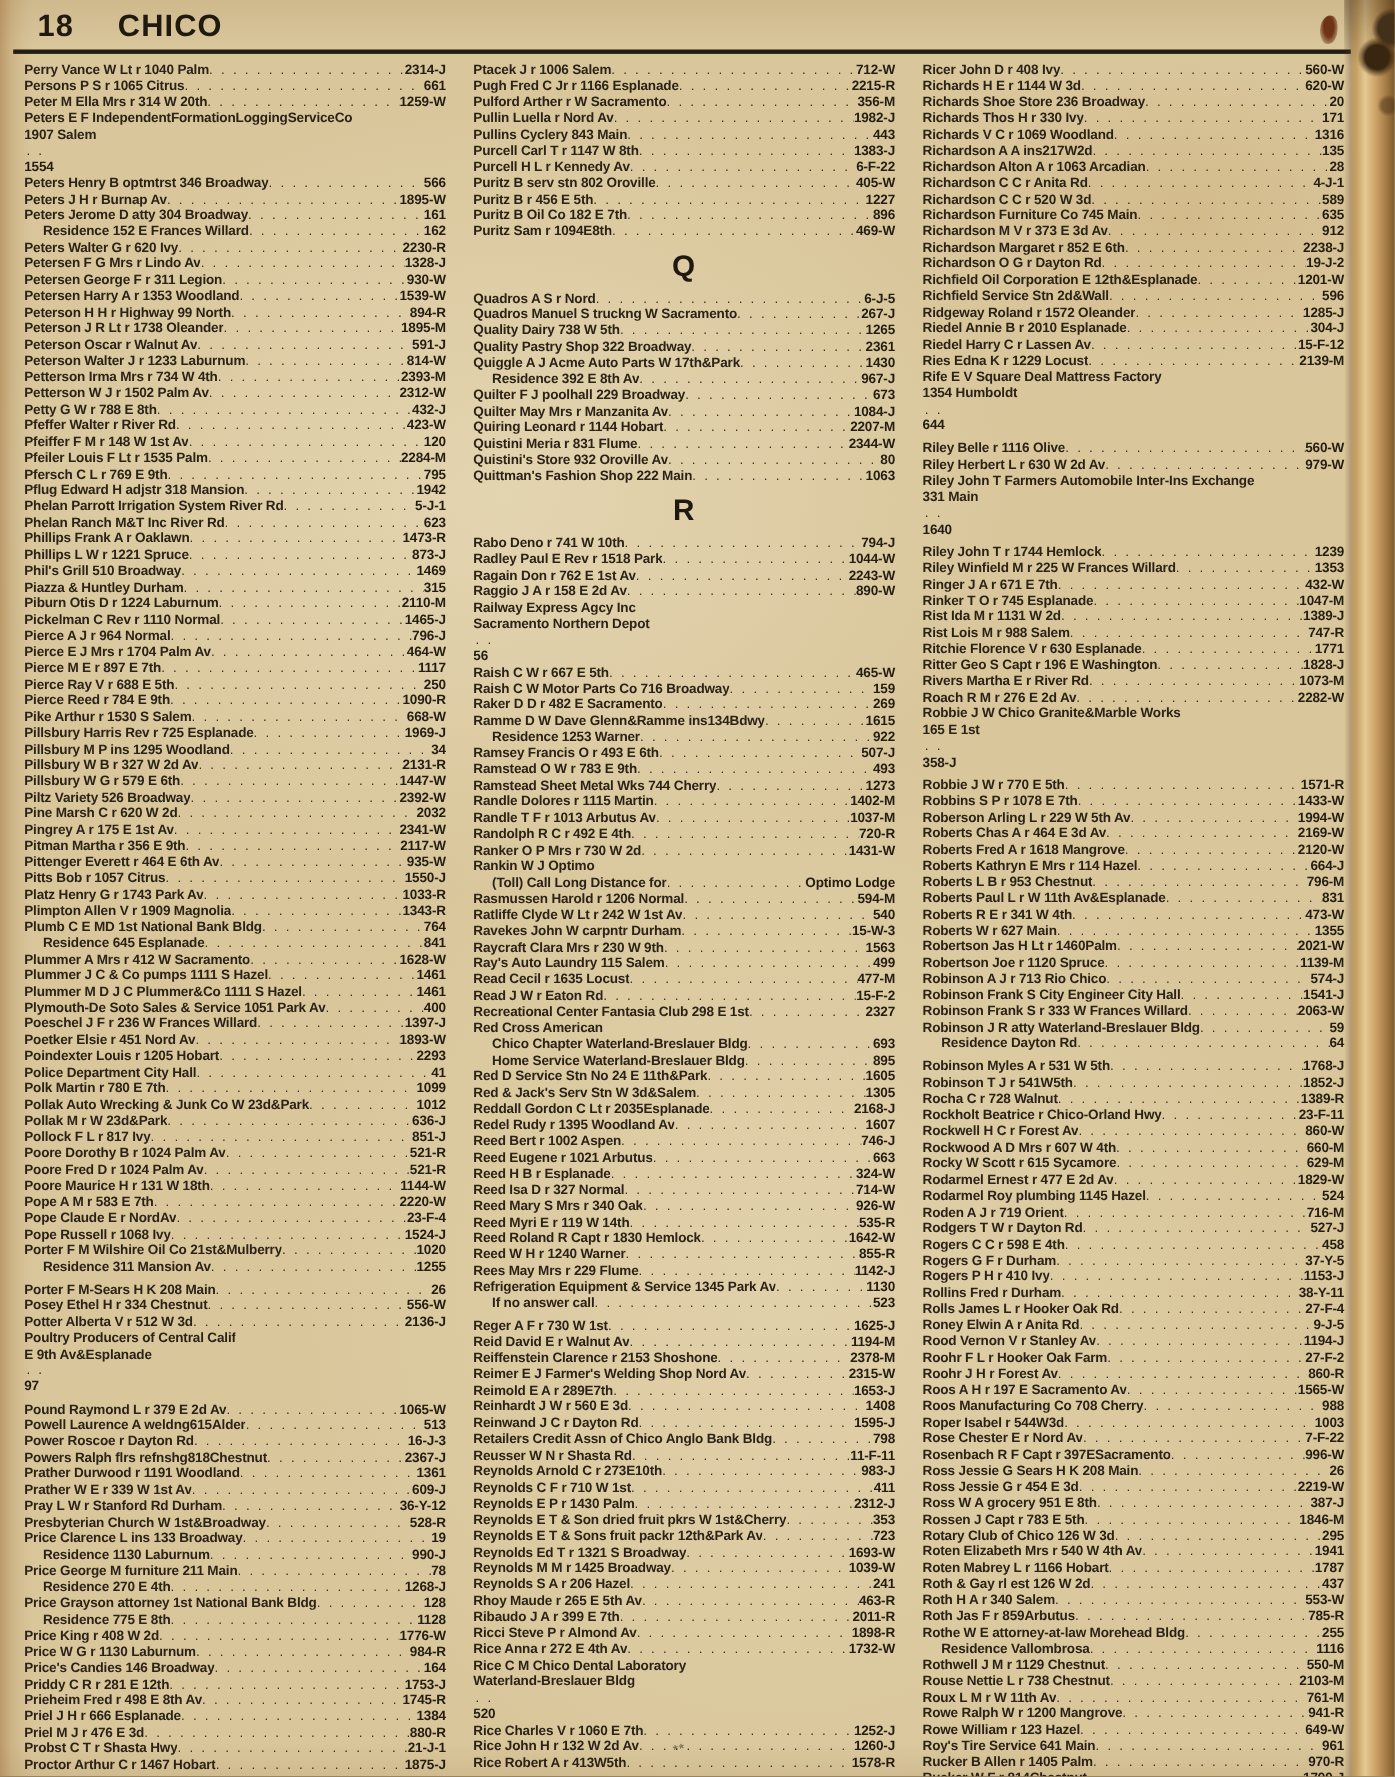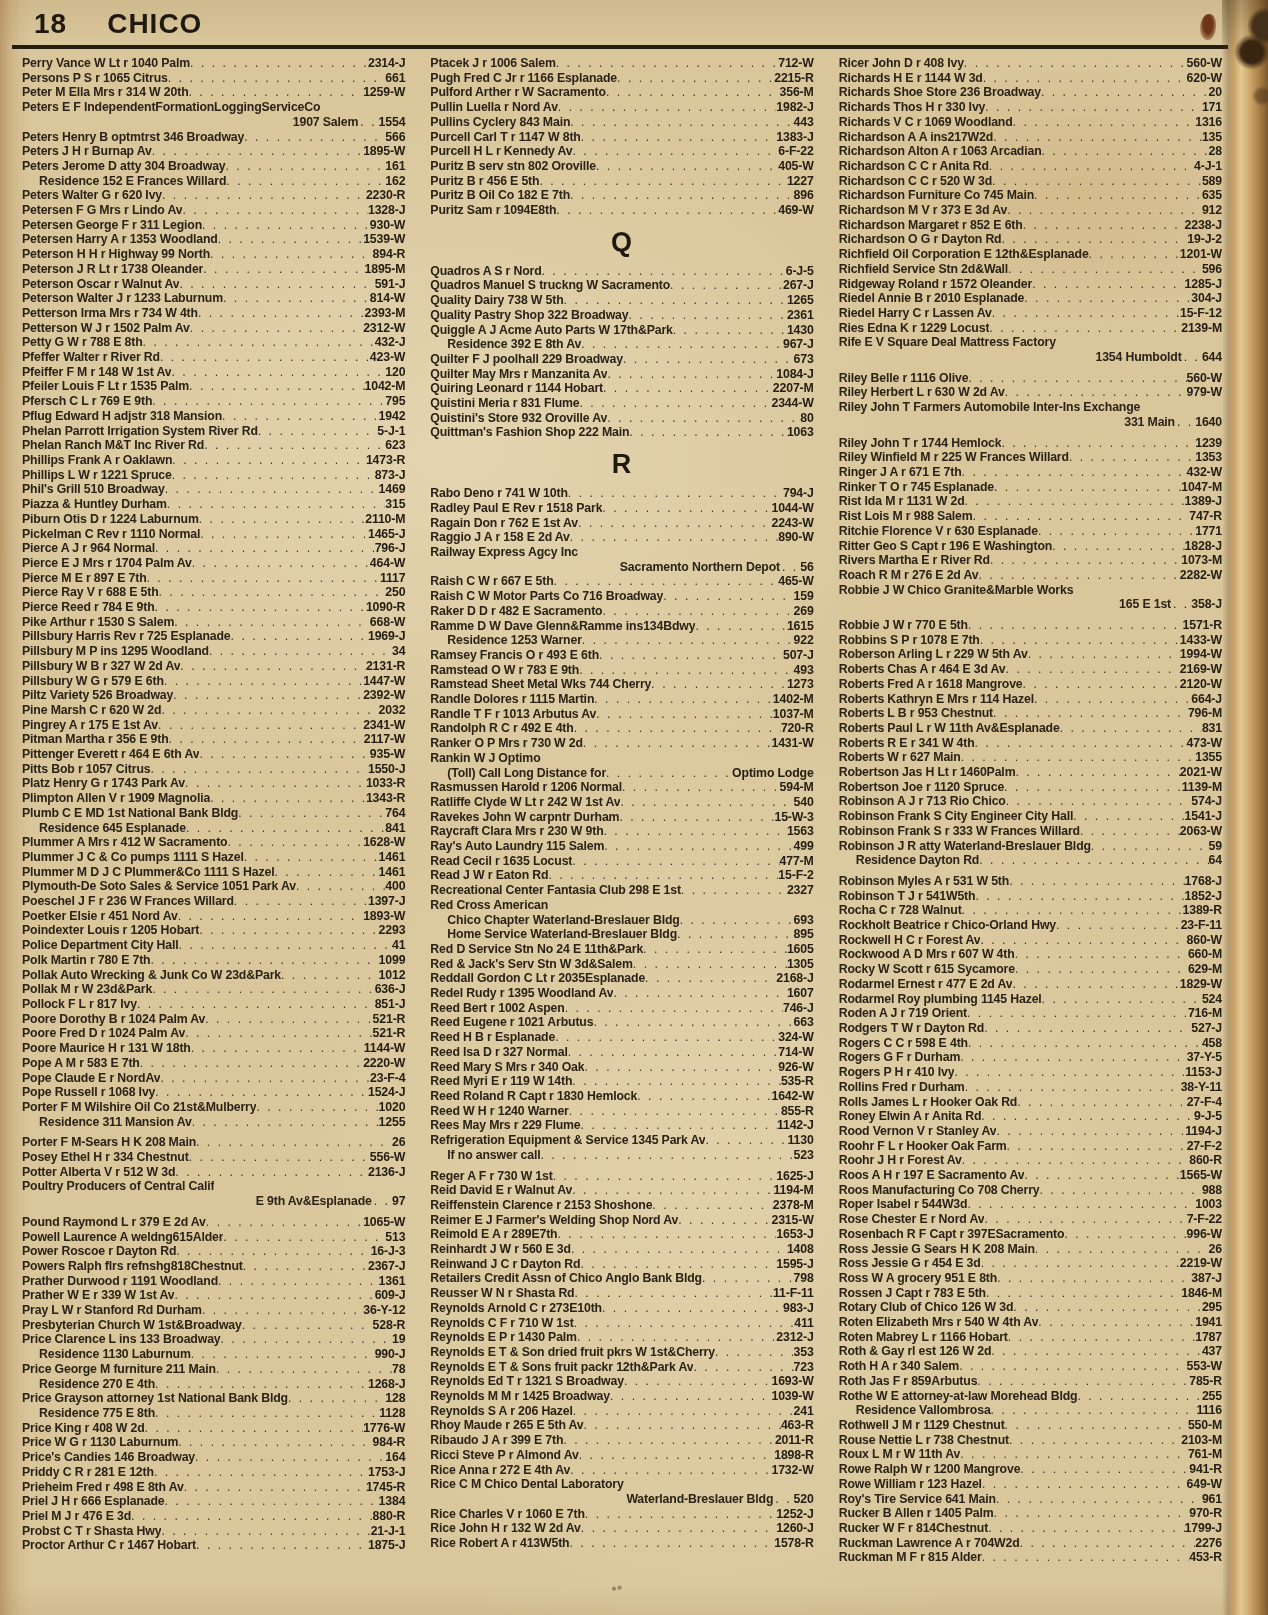--- a/index.html
+++ b/index.html
@@ -19,21 +19,21 @@
   .rule{position:absolute;left:12px;right:40px;top:45px;height:4px;background:#241d11;z-index:2;}
   .cols{position:absolute;top:56px;left:22px;right:46px;display:flex;gap:25px;z-index:2;}
   .col{flex:1;min-width:0;}
   .ln{display:flex;align-items:baseline;line-height:14.7px;font-size:12.3px;
       letter-spacing:-0.15px;white-space:nowrap;}
   .nm{flex:0 1 auto;min-width:0;overflow:hidden;font-weight:700;}
   .ld{flex:1 1 8px;min-width:8px;overflow:hidden;white-space:nowrap;font-weight:400;opacity:.92;}
   .ld::after{content:". . . . . . . . . . . . . . . . . . . . . . . . . . . . . . . . . . . . . . . . . . . . . . . . . . . . . .";letter-spacing:2px;}
   .ph{flex:0 0 auto;font-weight:700;color:#241d12;}
   .indent{padding-left:17px;text-align:right;}
-  .cont{justify-content:flex-end;}
+  .cont{justify-content:flex-end;flex-direction:column;}
   .d2{padding:0 2px;letter-spacing:2px;font-weight:400;}
   .gap{margin-top:6px;justify-content:center;}
   .lh{text-align:center;font-size:27px;font-weight:700;line-height:30px;
       margin:9px 0 7px;letter-spacing:1px;color:#20190f;}
   
   .curl{position:absolute;top:0;right:0;width:46px;height:1615px;z-index:3;
     background:linear-gradient(90deg, rgba(90,60,25,0) 0px, rgba(90,60,25,.30) 6px,
       #c79f62 11px, #e3ca93 19px, #cda56a 28px, #a67c45 38px, #7d592d 46px);}
   .curl::before{content:"";position:absolute;inset:0;
     background:
@@ -162,21 +162,21 @@
           <span class="ph">423-W</span>
         </div>
         <div class="ln">
           <span class="nm">Pfeiffer F M r 148 W 1st Av</span>
           <span class="ld"></span>
           <span class="ph">120</span>
         </div>
         <div class="ln">
           <span class="nm">Pfeiler Louis F Lt r 1535 Palm</span>
           <span class="ld"></span>
-          <span class="ph">1042-M</span>
+          <span class="ph">2284-M</span>
         </div>
         <div class="ln">
           <span class="nm">Pfersch C L r 769 E 9th</span>
           <span class="ld"></span>
           <span class="ph">795</span>
         </div>
         <div class="ln">
           <span class="nm">Pflug Edward H adjstr 318 Mansion</span>
           <span class="ld"></span>
           <span class="ph">1942</span>

